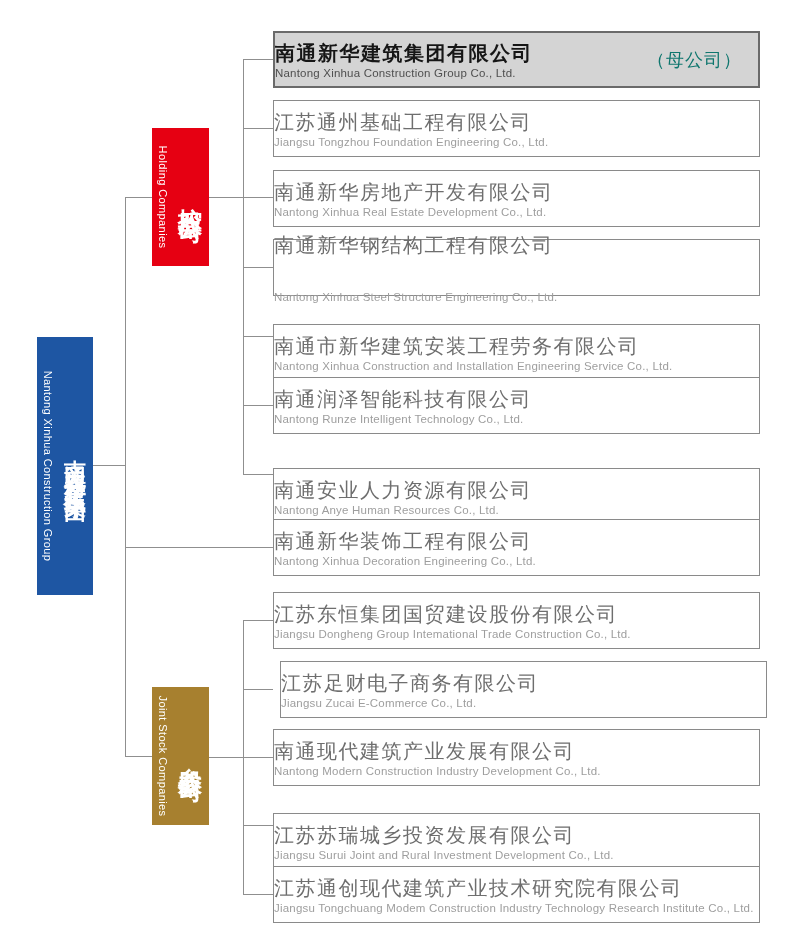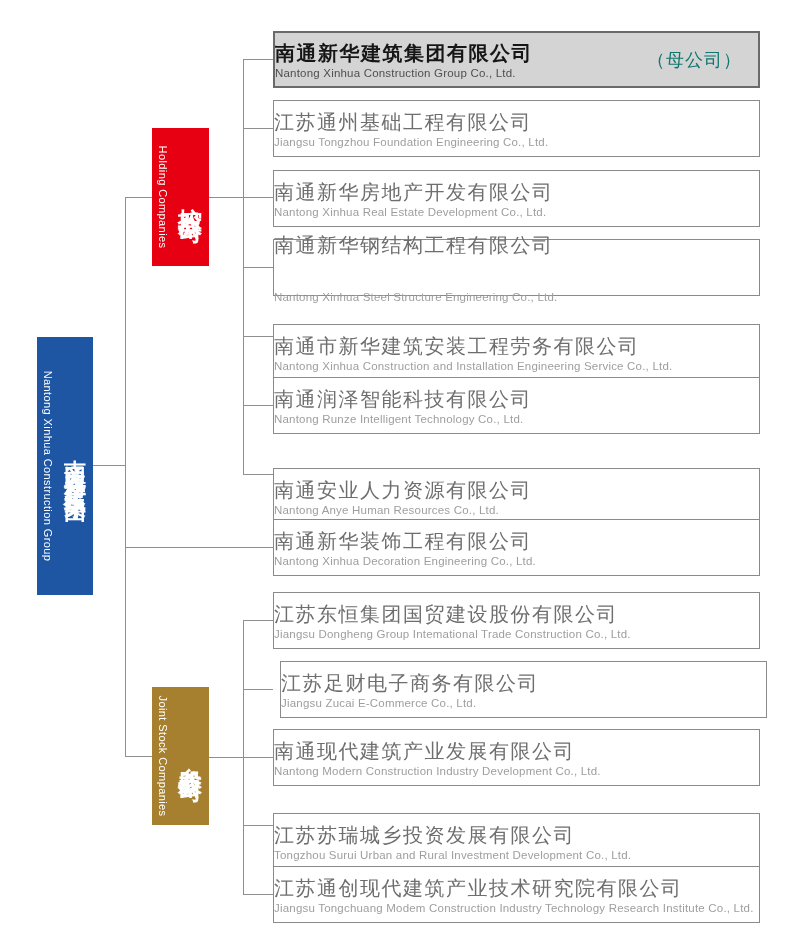--- a/index.html
+++ b/index.html
@@ -153,21 +153,21 @@
     <span class="company-en">Jiangsu Zucai E-Commerce Co., Ltd.</span>
   </div>
 
   <div class="company-box" style="top:729px;">
     <span class="company-zh">南通现代建筑产业发展有限公司</span>
     <span class="company-en">Nantong Modern Construction Industry Development Co., Ltd.</span>
   </div>
 
   <div class="company-box" style="top:797px;margin-top:16px;">
     <span class="company-zh">江苏苏瑞城乡投资发展有限公司</span>
-    <span class="company-en">Tongzhou Surui Urban and Rural Investment Development Co., Ltd.</span>
+    <span class="company-en">Jiangsu Surui Joint and Rural Investment Development Co., Ltd.</span>
   </div>
 
   <div class="company-box" style="top:866px;">
     <span class="company-zh">江苏通创现代建筑产业技术研究院有限公司</span>
     <span class="company-en">Jiangsu Tongchuang Modem Construction Industry Technology Research Institute Co., Ltd.</span>
   </div>
 
 </div>
 
 </body></html>

